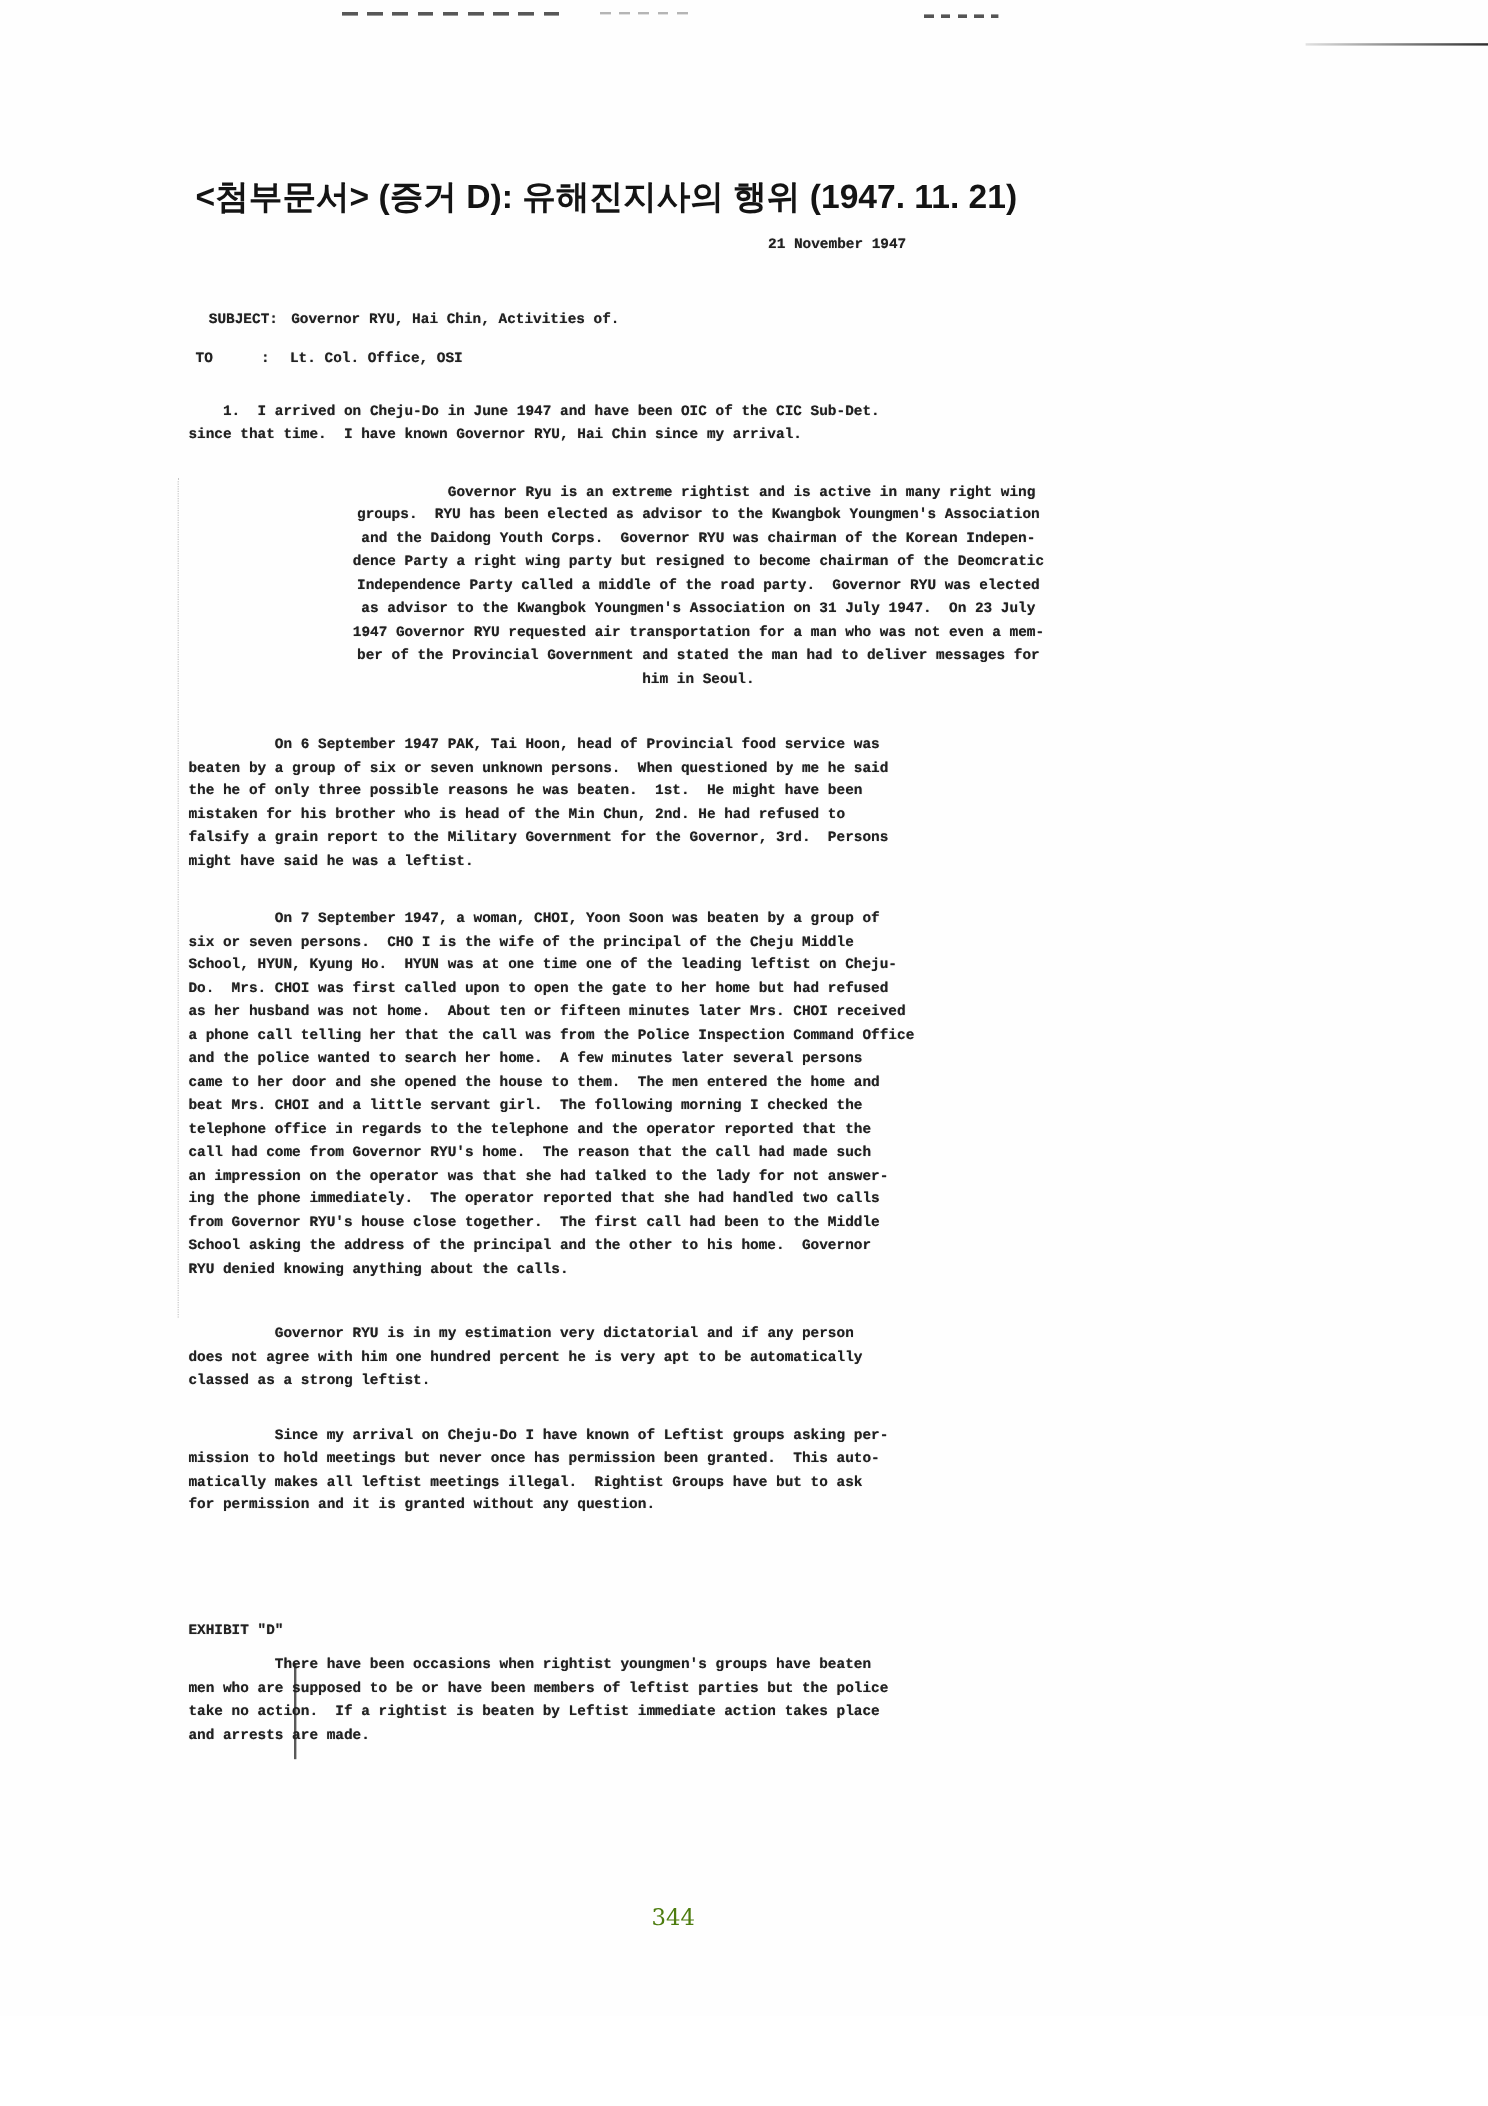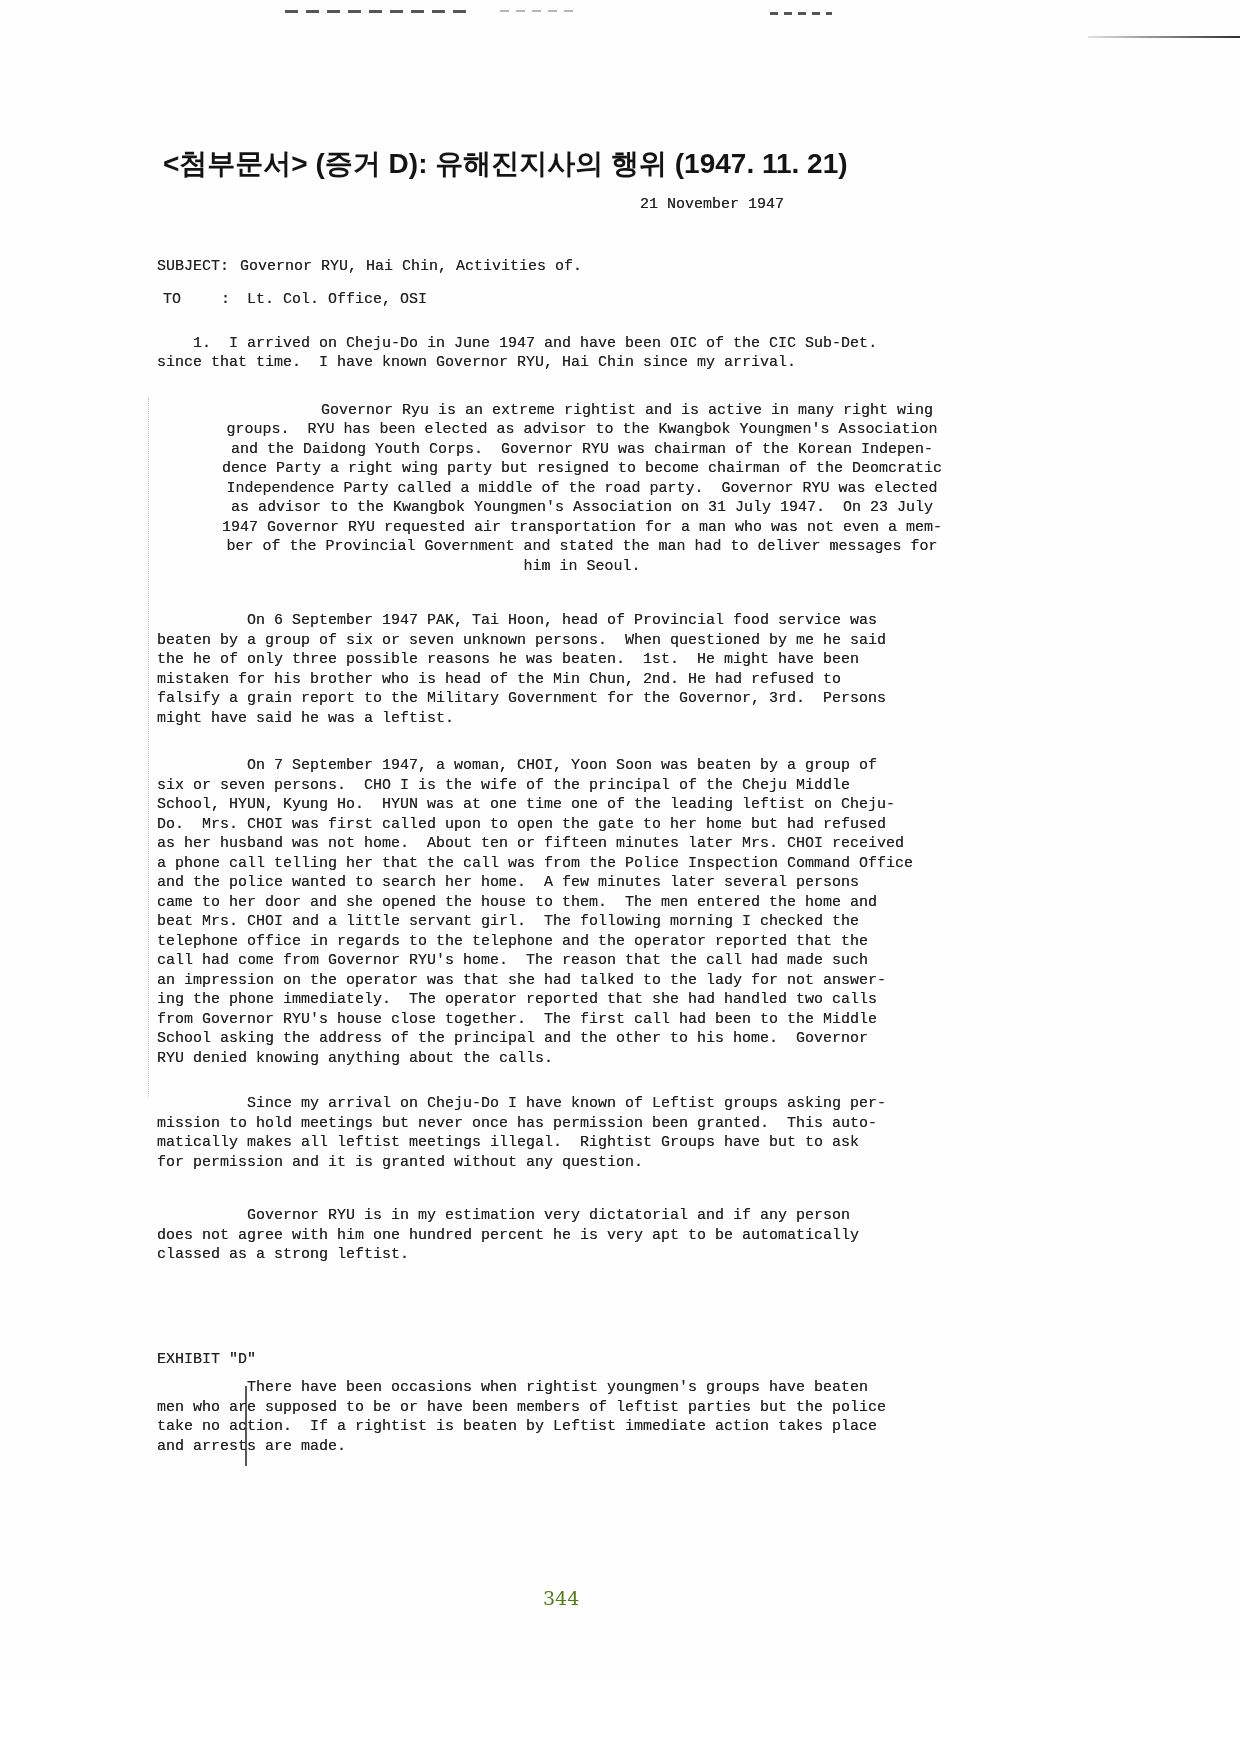--- a/index.html
+++ b/index.html
@@ -19,29 +19,29 @@
   }
   .korean-title {
     font-family: "Liberation Sans", "DejaVu Sans", sans-serif;
     font-weight: 700;
     font-size: 28px;
     color: #141414;
     margin-left: 6px;
     white-space: nowrap;
   }
   .tw {
-    font-size: 15px;
-    font-weight: 400;
+    font-size: 12px;
+    font-weight: 700;
     line-height: 19.5px;
     color: #212121;
     white-space: pre-wrap;
     text-shadow: 0 0 0.6px rgba(20,20,20,0.65);
   }
   .date-line { margin-top: 12px; padding-left: 483px; }
-  .subject-row { margin-top: 42px; display: flex; }
+  .subject-row { margin-top: 42px; display: flex; margin-left: 17px; }
   .subject-text { margin-left: 11px; }
   .to-row { margin-top: 14px; display: flex; }
   .to-label { margin-left: 6px; }
   .to-colon { margin-left: 40px; }
   .to-text { margin-left: 17px; }
   .para-1 { margin-top: 24px; }
   .para-2 { margin-top: 28px; text-align: center; }
   .para-3 { margin-top: 35px; }
   .para-4 { margin-top: 28px; }
   .para-5 { margin-top: 26px; }
@@ -140,27 +140,27 @@
 and the police wanted to search her home.  A few minutes later several persons
 came to her door and she opened the house to them.  The men entered the home and
 beat Mrs. CHOI and a little servant girl.  The following morning I checked the
 telephone office in regards to the telephone and the operator reported that the
 call had come from Governor RYU's home.  The reason that the call had made such
 an impression on the operator was that she had talked to the lady for not answer-
 ing the phone immediately.  The operator reported that she had handled two calls
 from Governor RYU's house close together.  The first call had been to the Middle
 School asking the address of the principal and the other to his home.  Governor
 RYU denied knowing anything about the calls.</div>
+    <div class="tw para-6">          Governor RYU is in my estimation very dictatorial and if any person
+does not agree with him one hundred percent he is very apt to be automatically
+classed as a strong leftist.</div>
     <div class="tw para-5">          Since my arrival on Cheju-Do I have known of Leftist groups asking per-
 mission to hold meetings but never once has permission been granted.  This auto-
 matically makes all leftist meetings illegal.  Rightist Groups have but to ask
 for permission and it is granted without any question.</div>
-    <div class="tw para-6">          Governor RYU is in my estimation very dictatorial and if any person
-does not agree with him one hundred percent he is very apt to be automatically
-classed as a strong leftist.</div>
 
     <div class="tw exhibit-heading">EXHIBIT "D"</div>
 
     <div class="tw para-7">          There have been occasions when rightist youngmen's groups have beaten
 men who are supposed to be or have been members of leftist parties but the police
 take no action.  If a rightist is beaten by Leftist immediate action takes place
 and arrests are made.</div>
 
 
   </div>

